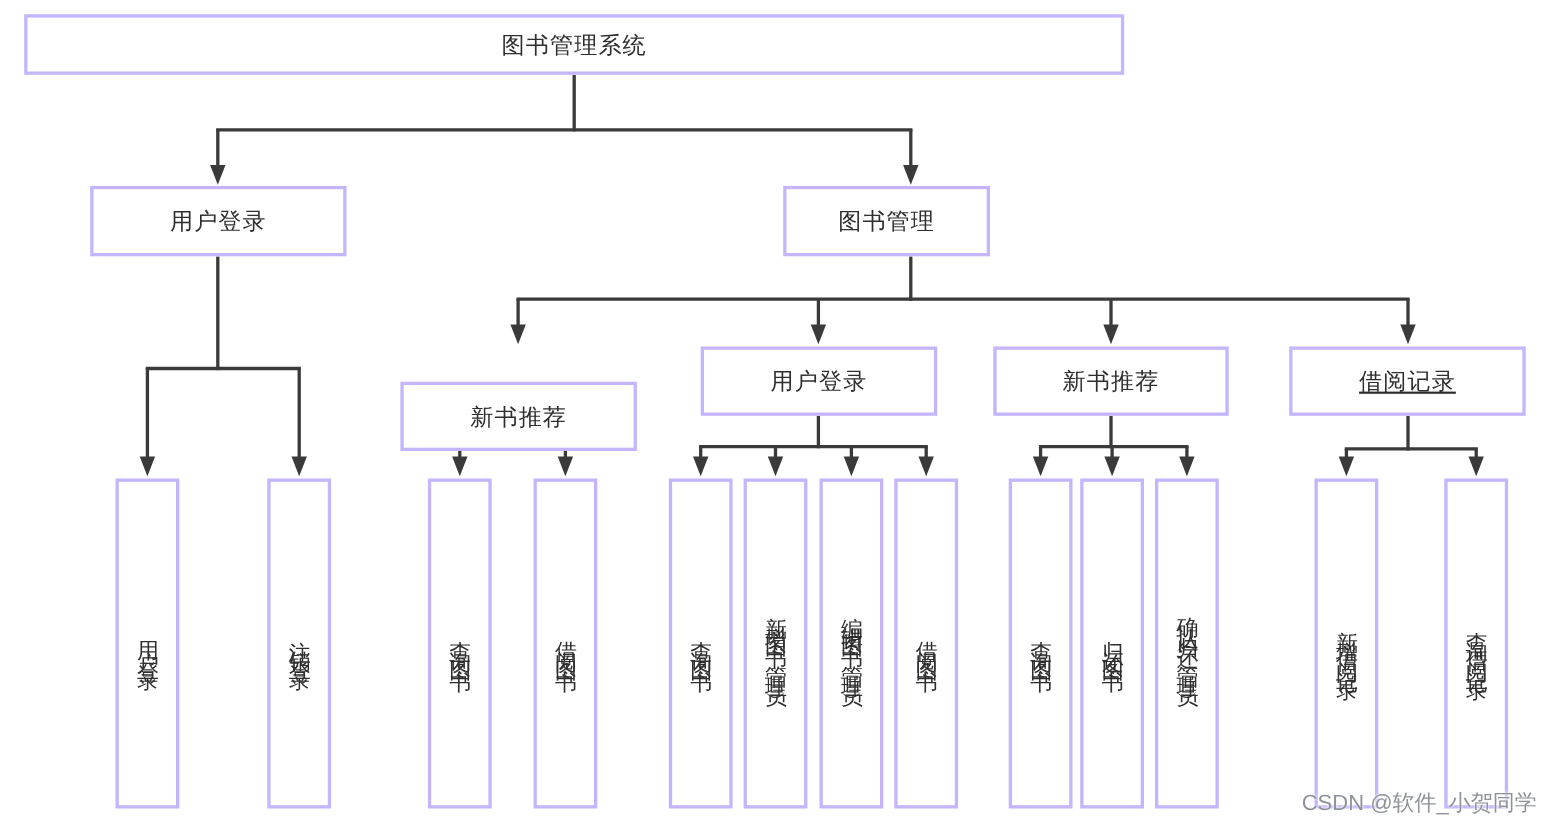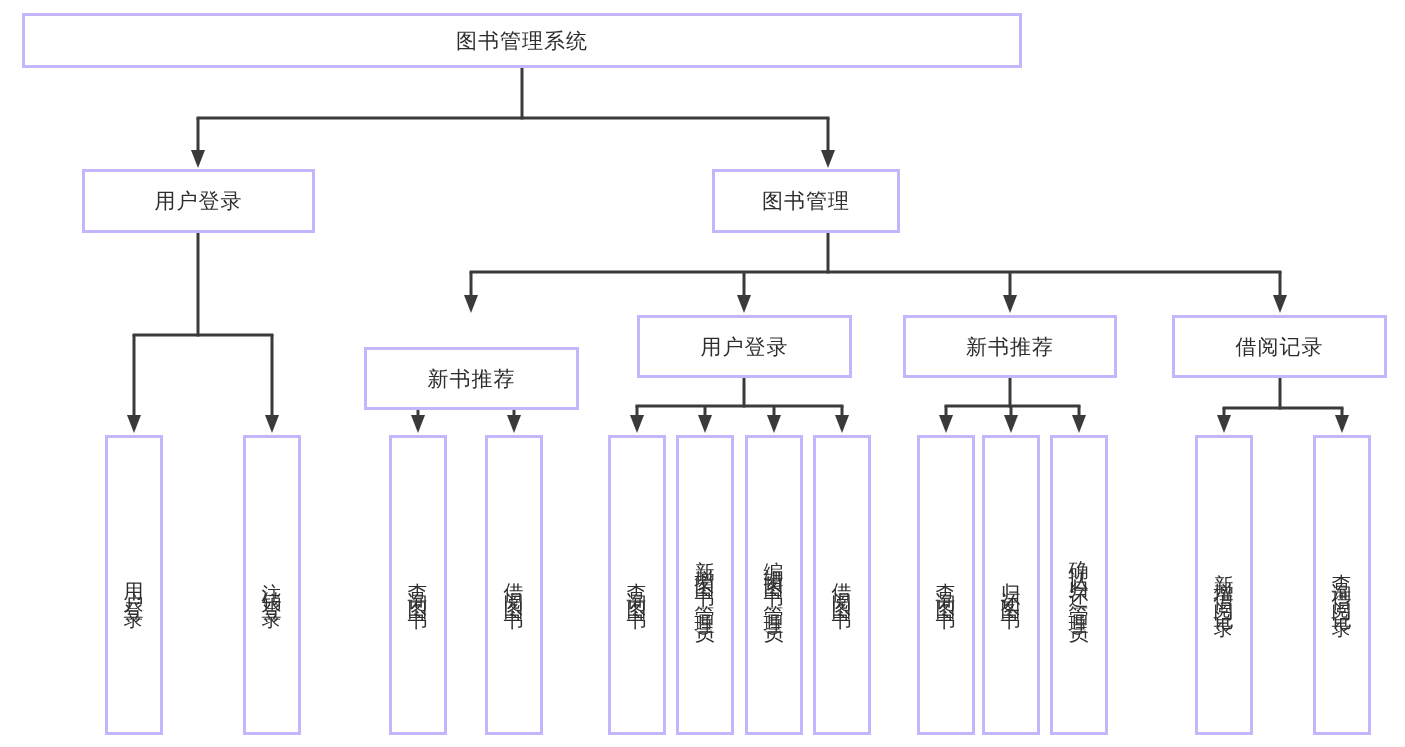--- a/index.html
+++ b/index.html
@@ -38,21 +38,21 @@
   }
   
   .b-root{left:22px;top:13px;width:1000px;height:55px;}
   
   .b-user-login{left:82px;top:169px;width:233px;height:64px;}
   .b-book-mgmt{left:712px;top:169px;width:188px;height:64px;}
   
   .b-new-book{left:364px;top:315px;width:215px;height:63px;margin-top:32px;}
   .b-borrow{left:637px;top:315px;width:215px;height:63px;}
   .b-current{left:903px;top:315px;width:214px;height:63px;}
-  .b-records{left:1172px;top:315px;width:215px;height:63px;}
+  .b-records{left:1172px;top:315px;width:215px;height:63px;text-decoration:underline;}
   
   .leaf{top:435px;width:58px;height:300px;}
   .l-1{left:105px;} .l-2{left:243px;}
   .l-3{left:389px;} .l-4{left:485px;}
   .l-5{left:608px;} .l-6{left:676px;} .l-7{left:745px;} .l-8{left:813px;}
   .l-9{left:917px;} .l-10{left:982px;} .l-11{left:1050px;}
   .l-12{left:1195px;} .l-13{left:1313px;}
   .watermark{
     position:absolute;
     right:8px;
@@ -206,13 +206,14 @@
     <span class="vlabel">确认归还（管理员）</span>
   </div>
 
   <div class="box leaf l-12">
     <span class="vlabel">新增借阅记录</span>
   </div>
   <div class="box leaf l-13">
     <span class="vlabel">查询借阅记录</span>
   </div>
 
+  <div class="watermark">CSDN @软件_小贺同学</div>
 </div>
 
 </body></html>

